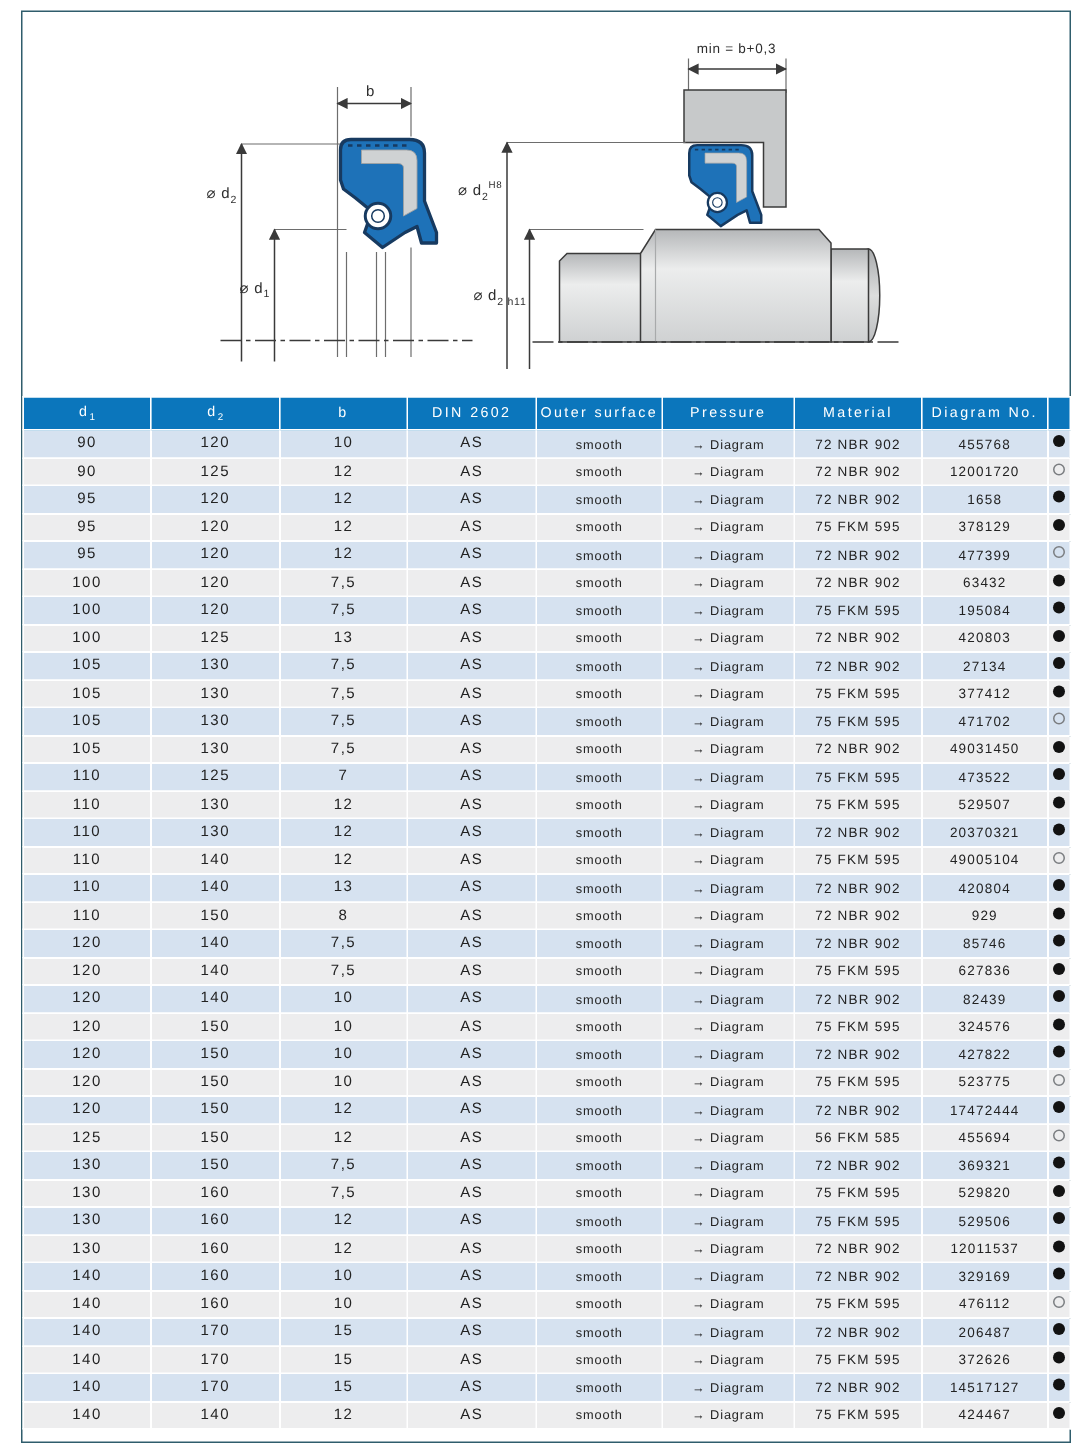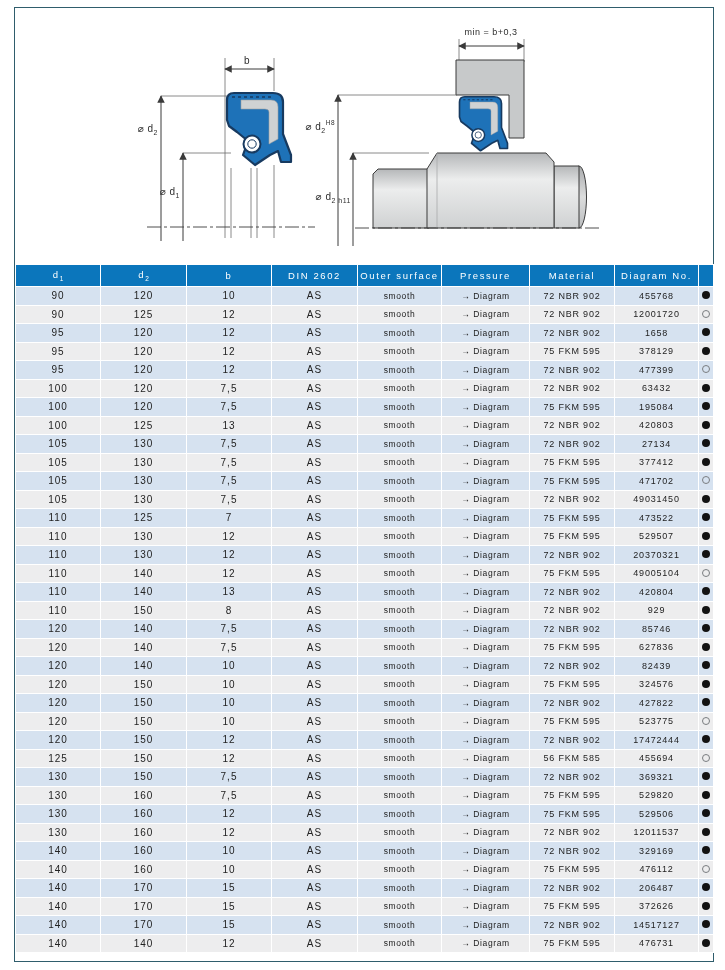--- a/index.html
+++ b/index.html
@@ -542,20 +542,20 @@
             <td><span class="dot dot-filled"></span></td>
           </tr>
           <tr class="row-gray">
             <td>140</td>
             <td>140</td>
             <td>12</td>
             <td>AS</td>
             <td>smooth</td>
             <td>→ Diagram</td>
             <td>75 FKM 595</td>
-            <td>476731</td>
+            <td>424467</td>
             <td><span class="dot dot-filled"></span></td>
           </tr>
         </tbody>
     </table>
 
   </div>
 </div>
 
 </body></html>

